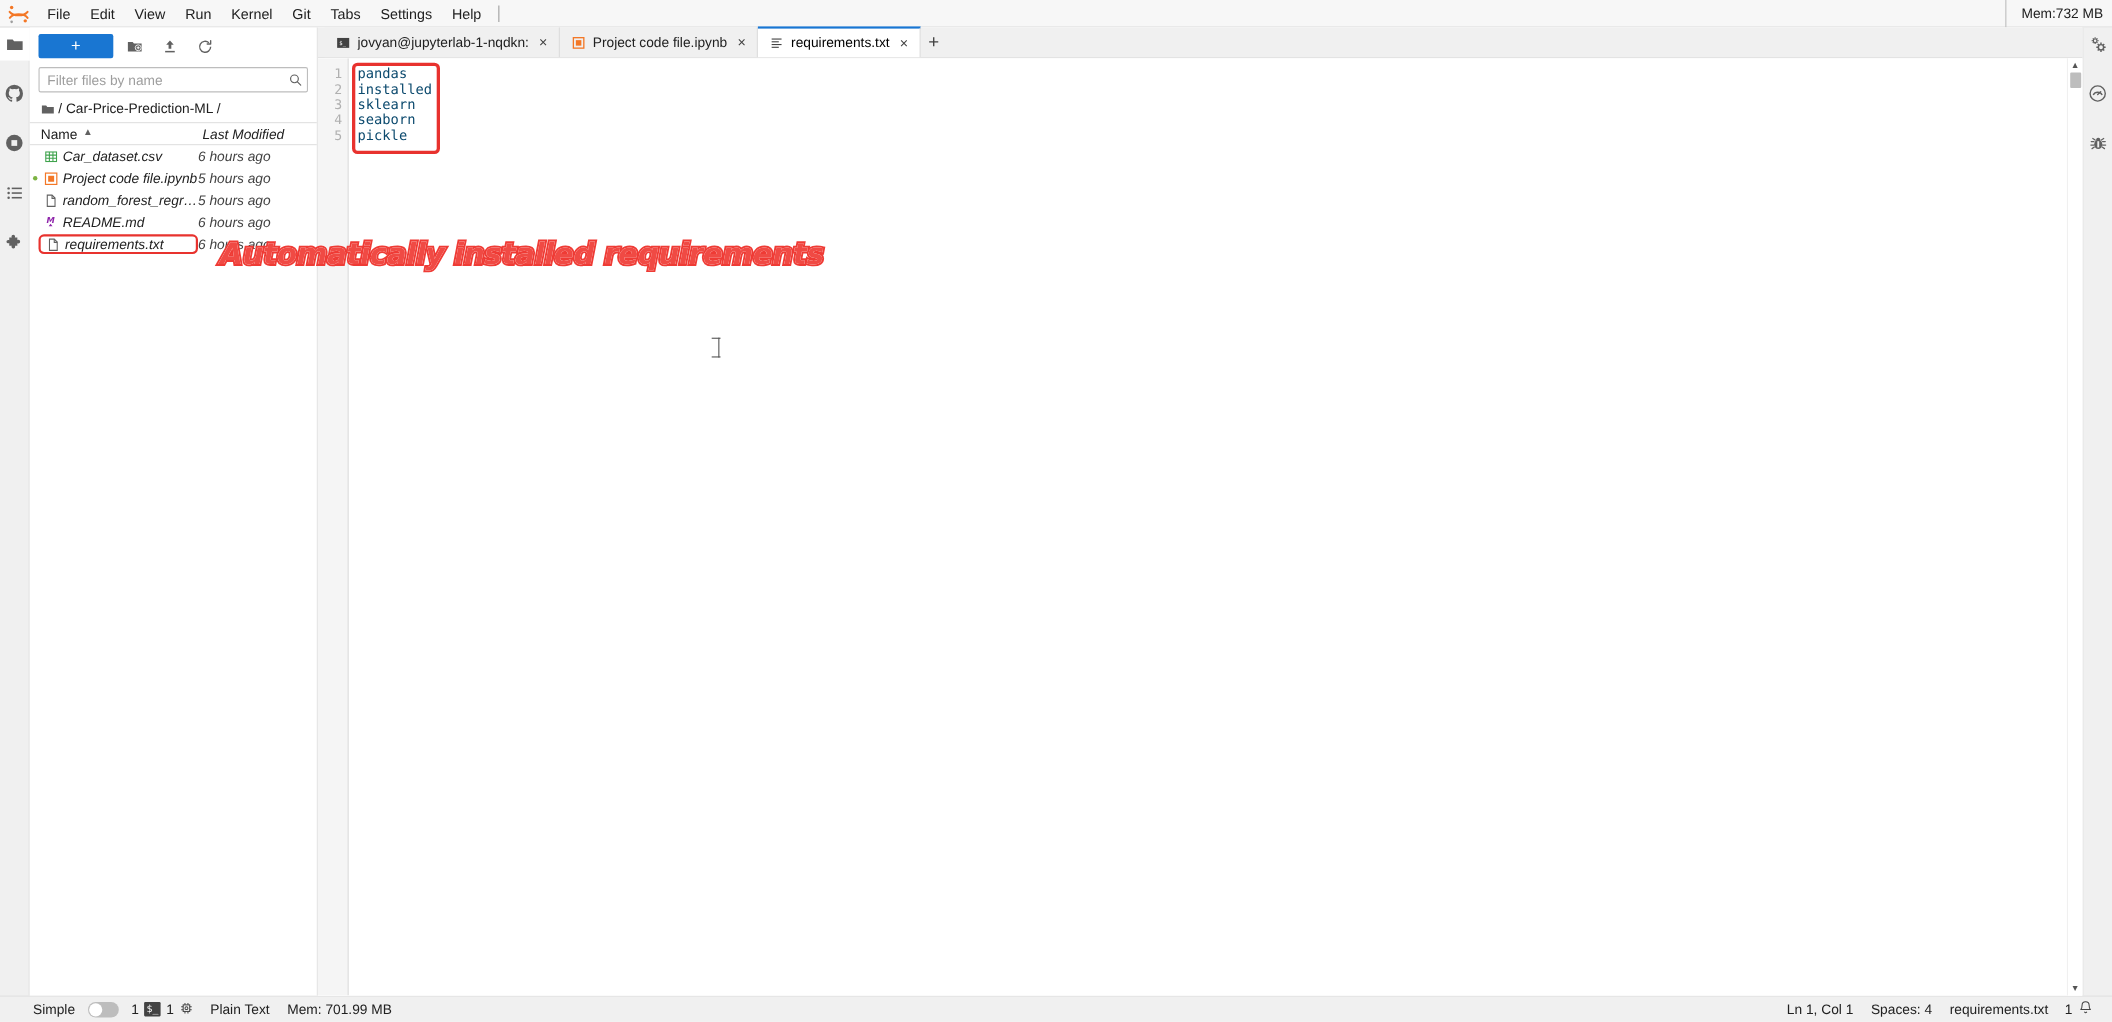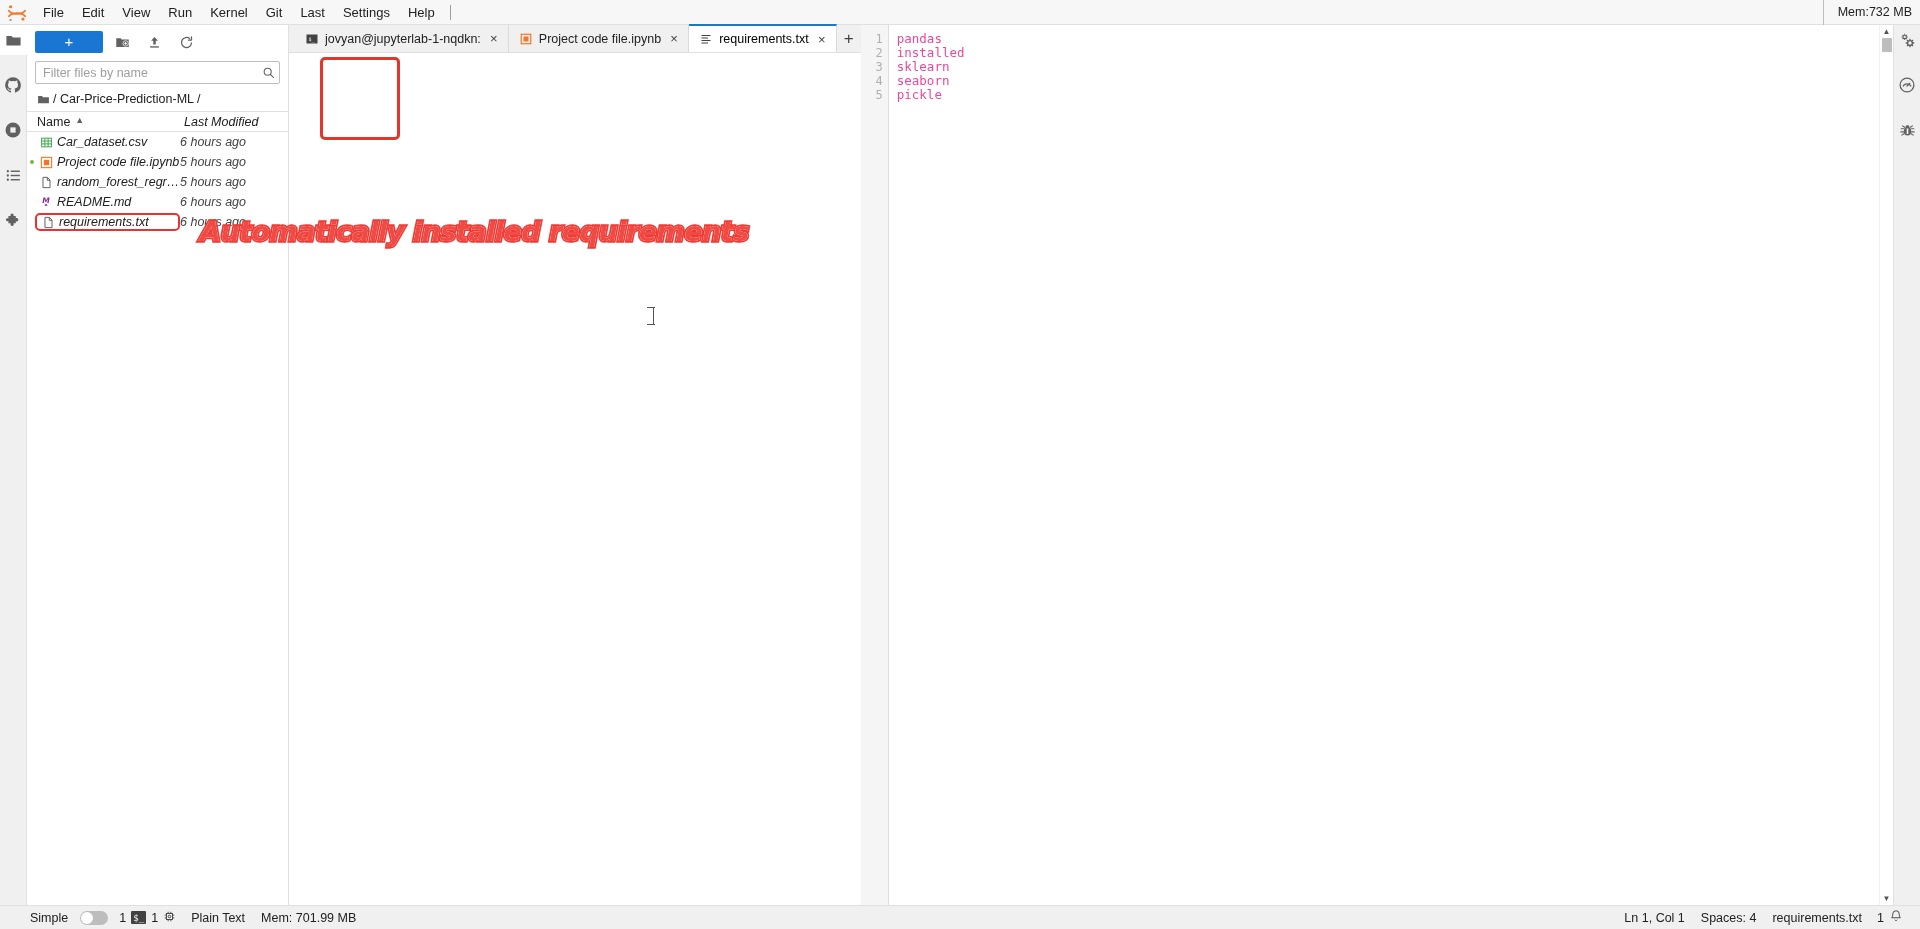--- a/index.html
+++ b/index.html
@@ -105,21 +105,21 @@
   .fb-name { flex: 1; white-space: nowrap; overflow: hidden; text-overflow: ellipsis; padding-left: 2px; }
   .fb-mod { width: 108px; color: #424242; }
   .fb-row.highlight .fb-namewrap {
     border: 2px solid #e8322e; border-radius: 5px;
     padding: 0px 6px 0px 2px; display: flex; align-items: center;
     margin-left: -2px;
   }
   .fb-namewrap { display: flex; align-items: center; flex: 1; min-width: 0; }
 
   
-  .dock { flex: 1; display: flex; flex-direction: row; min-width: 0; background: #fff; position: relative; }
+  .dock { flex: 1; display: flex; flex-direction: column; min-width: 0; background: #fff; position: relative; }
   .tabbar {
     height: 28px; min-height: 28px; background: #f0f0f0;
     display: flex; align-items: flex-end; padding-left: 6px;
     border-bottom: 1px solid #e0e0e0;
   }
   .tab {
     height: 27px; display: flex; align-items: center; gap: 6px;
     padding: 0 7px 0 10px; font-size: 12.5px; color: #212121;
     background: #f0f0f0; border-right: 1px solid #dadada;
     cursor: pointer; max-width: 220px; position: relative;
@@ -140,21 +140,21 @@
   .editor-wrap { flex: 1; display: flex; min-height: 0; position: relative; background: #fff; }
   .editor { flex: 1; display: flex; min-width: 0; position: relative; overflow: hidden; }
   .gutter {
     width: 28px; background: #f5f5f5; border-right: 1px solid #ddd;
     padding-top: 7px; text-align: right; padding-right: 5px;
     font-family: "DejaVu Sans Mono", monospace; font-size: 12px; color: #b0b0b0;
     line-height: 14px; user-select: none;
   }
   .code {
     flex: 1; padding-top: 7px; padding-left: 8px;
-    font-family: "DejaVu Sans Mono", monospace; font-size: 12.5px; color: #ec4899;
+    font-family: "DejaVu Sans Mono", monospace; font-size: 12.5px; color: #0c4a6e;
     line-height: 14px; position: relative;
   }
   .code-line { height: 14px; white-space: pre; }
   
   .code-anno-box {
     position: absolute; left: 320px; top: 57px; width: 80px; height: 83px;
     border: 3px solid #e8322e; border-radius: 5px; pointer-events: none; z-index: 5;
   }
   .text-caret {
     position: absolute; left: 650px; top: 307px; width: 2px; height: 18px;
@@ -248,21 +248,21 @@
         <path d="M3.2 15.5c3.6-4.6 14.2-4.6 17.6 0" stroke="#f37726" stroke-width="2" fill="none" stroke-linecap="round"></path>
       </svg>
     </div>
     <div class="menu-items">
       <div class="menu-item">File</div>
       <div class="menu-item">Edit</div>
       <div class="menu-item">View</div>
       <div class="menu-item">Run</div>
       <div class="menu-item">Kernel</div>
       <div class="menu-item">Git</div>
-      <div class="menu-item">Last</div>
+      <div class="menu-item">Tabs</div>
       <div class="menu-item">Settings</div>
       <div class="menu-item">Help</div>
       <div class="menu-caret"></div>
     </div>
     <div class="mem-top">Mem:732 MB</div>
   </div>
 
   <div class="mainrow">
 
     <div class="actbar-left">

